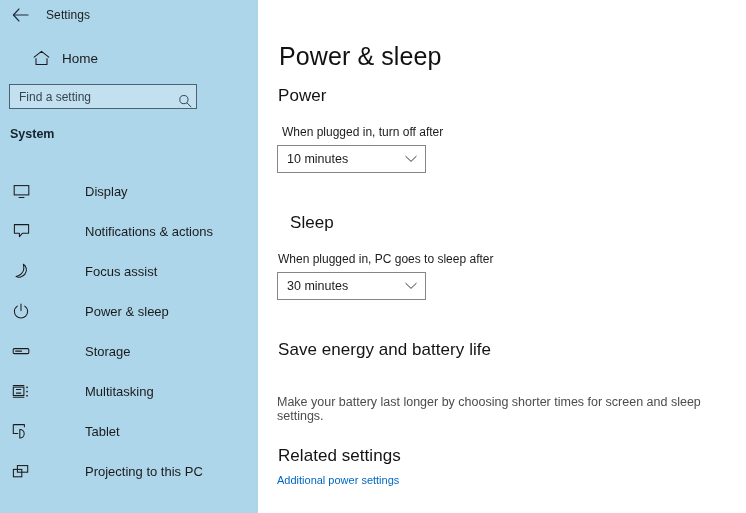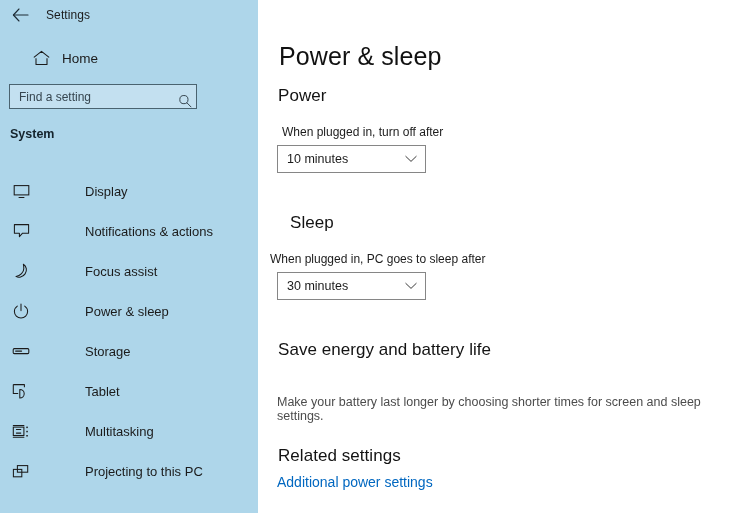--- a/index.html
+++ b/index.html
@@ -217,21 +217,21 @@
   .dropdown-value {
     font-size: 12.5px;
     color: #1b1b1b;
   }
   .chev { color: #3a3a3a; display: block; }
   .body-text {
     font-size: 12.5px;
     color: #4c4c4c;
   }
   .link {
-    font-size: 14px;
+    font-size: 11px;
     color: #0067c0;
     text-decoration: none;
   }
 </style>
 </head>
 <body>
 
 <div id="app">
 
   <div class="sidebar">
@@ -316,40 +316,40 @@
           <svg width="18" height="10" viewBox="0 0 18 10" fill="none" aria-hidden="true">
             <rect x="1.2" y="2.6" width="15.6" height="5" rx="1.1" stroke="currentColor" stroke-width="1.05" fill="none"></rect>
             <path d="M3.6 5.1 H9.6" stroke="currentColor" stroke-width="1.05" stroke-linecap="round"></path>
           </svg>
         </span>
         <span class="nav-label">Storage</span>
       </div>
 
       <div class="nav-item">
         <span class="nav-icon">
-          <svg width="18" height="16" viewBox="0 0 18 16" fill="none" aria-hidden="true">
-            <path d="M1.3 1.6 H12.4 V4.3 M1.3 1.6 V10.4 H6.2" stroke="currentColor" stroke-width="1.05" fill="none" stroke-linejoin="round"></path>
-            <path d="M7.8 6.4 C10.2 6.4 12.2 8.3 12.2 10.7 C12.2 13.1 10.2 15 7.8 15 C7.8 15 7.8 12 7.8 10.7 C7.8 9.4 7.8 6.4 7.8 6.4 Z" stroke="currentColor" stroke-width="1.05" fill="none" stroke-linejoin="round"></path>
-          </svg>
-        </span>
-        <span class="nav-label">Tablet</span>
-      </div>
-
-      <div class="nav-item">
-        <span class="nav-icon">
           <svg width="18" height="15" viewBox="0 0 18 15" fill="none" aria-hidden="true">
             <rect x="1.3" y="3.1" width="10.6" height="8.4" stroke="currentColor" stroke-width="1.05" fill="none"></rect>
             <path d="M1.3 1.4 H11.9 M1.3 13.3 H11.9" stroke="currentColor" stroke-width="1.05" stroke-linecap="round"></path>
             <path d="M4.4 5.5 H8.8 M4.4 9.1 H8.8" stroke="currentColor" stroke-width="1.05" stroke-linecap="round"></path>
             <rect x="14.3" y="2.6" width="1.5" height="1.5" fill="currentColor"></rect>
             <rect x="14.3" y="6.8" width="1.5" height="1.5" fill="currentColor"></rect>
             <rect x="14.3" y="11" width="1.5" height="1.5" fill="currentColor"></rect>
           </svg>
         </span>
         <span class="nav-label">Multitasking</span>
+      </div>
+
+      <div class="nav-item">
+        <span class="nav-icon">
+          <svg width="18" height="16" viewBox="0 0 18 16" fill="none" aria-hidden="true">
+            <path d="M1.3 1.6 H12.4 V4.3 M1.3 1.6 V10.4 H6.2" stroke="currentColor" stroke-width="1.05" fill="none" stroke-linejoin="round"></path>
+            <path d="M7.8 6.4 C10.2 6.4 12.2 8.3 12.2 10.7 C12.2 13.1 10.2 15 7.8 15 C7.8 15 7.8 12 7.8 10.7 C7.8 9.4 7.8 6.4 7.8 6.4 Z" stroke="currentColor" stroke-width="1.05" fill="none" stroke-linejoin="round"></path>
+          </svg>
+        </span>
+        <span class="nav-label">Tablet</span>
       </div>
 
       <div class="nav-item">
         <span class="nav-icon">
           <svg width="18" height="15" viewBox="0 0 18 15" fill="none" aria-hidden="true">
             <rect x="5.4" y="1.6" width="10.3" height="6.6" stroke="currentColor" stroke-width="1.05" fill="none"></rect>
             <rect x="1.4" y="5.4" width="8.4" height="7.4" stroke="currentColor" stroke-width="1.05" fill="none"></rect>
           </svg>
         </span>
         <span class="nav-label">Projecting to this PC</span>
@@ -380,21 +380,21 @@
     <div style="position:absolute; left:19px; top:145px;" class="dropdown">
       <span class="dropdown-value">10 minutes</span>
       <span>
         <svg class="chev" width="12" height="8" viewBox="0 0 12 8" fill="none" aria-hidden="true">
           <path d="M0.8 1.4 L6 6.4 L11.2 1.4" stroke="currentColor" stroke-width="1" fill="none" stroke-linecap="round" stroke-linejoin="round"></path>
         </svg>
       </span>
     </div>
 
     <div style="position:absolute; left:32px; top:213px;" class="section-h">Sleep</div>
-    <div style="position:absolute; left:12px; top:252px;" class="field-label">When plugged in, PC goes to sleep after</div>
+    <div style="position:absolute; left:20px; top:252px;" class="field-label">When plugged in, PC goes to sleep after</div>
     <div style="position:absolute; left:19px; top:272px;" class="dropdown">
       <span class="dropdown-value">30 minutes</span>
       <span>
         <svg class="chev" width="12" height="8" viewBox="0 0 12 8" fill="none" aria-hidden="true">
           <path d="M0.8 1.4 L6 6.4 L11.2 1.4" stroke="currentColor" stroke-width="1" fill="none" stroke-linecap="round" stroke-linejoin="round"></path>
         </svg>
       </span>
     </div>
 
     <div style="position:absolute; left:20px; top:340px;" class="section-h">Save energy and battery life</div>

